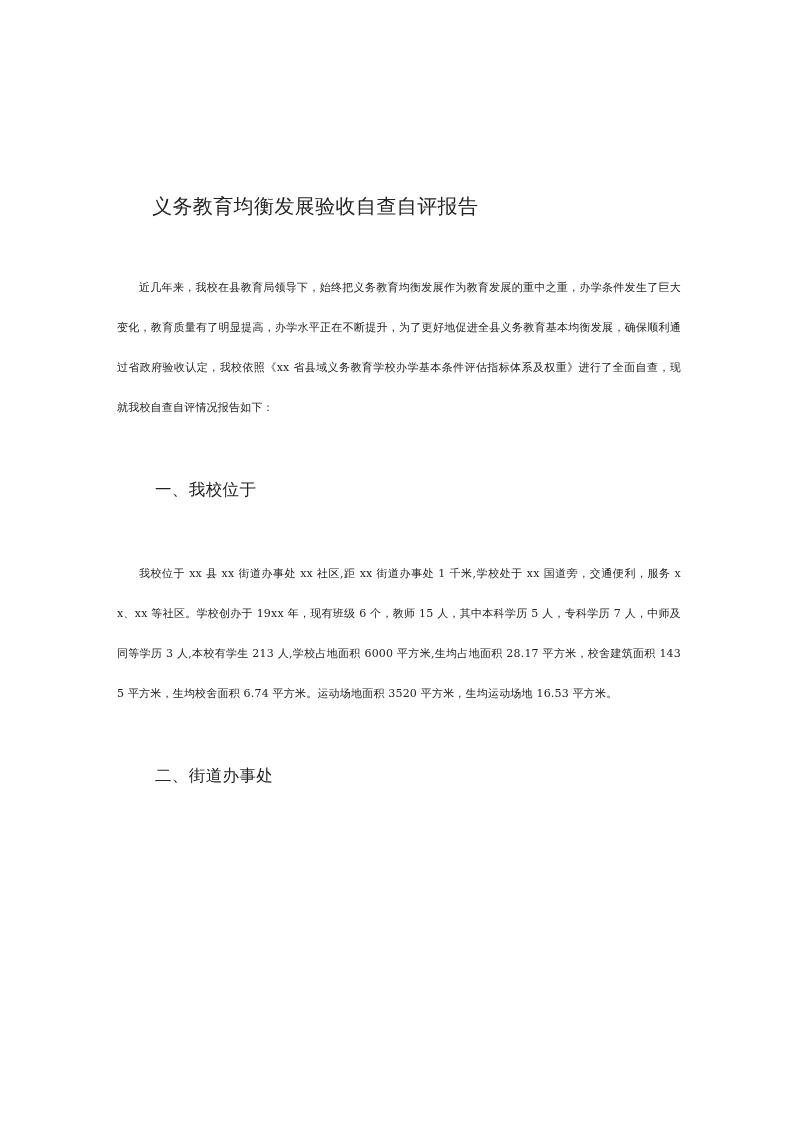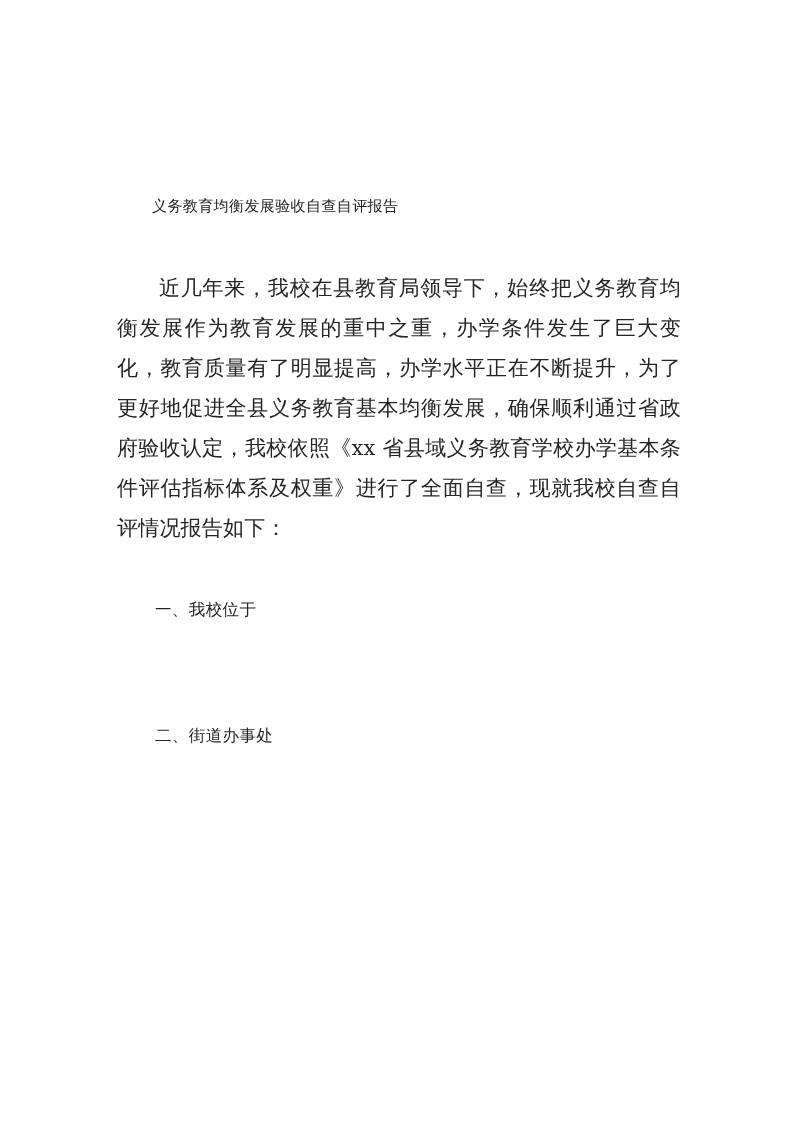--- a/index.html
+++ b/index.html
@@ -31,41 +31,41 @@
     position: absolute;
     left: 117px;
     top: 0;
     width: 564px;
   }
 
   
   .doc-title {
     margin: 0;
     padding: 0;
-    font-size: 15px;
+    font-size: 20px;
     font-weight: normal;
     line-height: 40px;
     letter-spacing: 0.4px;
     color: #242424;
     text-indent: 35px;          
     white-space: nowrap;
   }
 
   
   .spacer-title-top   { height: 186px; }
   .spacer-after-title { height: 42px;  }
   .spacer-before-h1   { height: 42px;  }
   .spacer-after-h1    { height: 44px;  }
   .spacer-before-h2   { height: 42px;  }
 
   
   .para {
     margin: 0;
     padding: 0;
-    font-size: 21px;
+    font-size: 11px;
     line-height: 40px;
     color: #242424;
     text-align: justify;
     text-justify: inter-ideograph;
     text-indent: 2em;
     letter-spacing: 0.2px;
     word-break: break-all;
   }
 
   
@@ -95,20 +95,21 @@
     <div class="spacer-after-title"></div>
 
     <p class="para">近几年来，我校在县教育局领导下，始终把义务教育均衡发展作为教育发展的重中之重，办学条件发生了巨大变化，教育质量有了明显提高，办学水平正在不断提升，为了更好地促进全县义务教育基本均衡发展，确保顺利通过省政府验收认定，我校依照《xx 省县域义务教育学校办学基本条件评估指标体系及权重》进行了全面自查，现就我校自查自评情况报告如下：</p>
 
     <div class="spacer-before-h1"></div>
 
     <h2 class="section-heading">一、我校位于</h2>
 
     <div class="spacer-after-h1"></div>
 
+    <p class="para">我校位于 xx 县 xx 街道办事处 xx 社区,距 xx 街道办事处 1 千米,学校处于 xx 国道旁，交通便利，服务 xx、xx 等社区。学校创办于 19xx 年，现有班级 6 个，教师 15 人，其中本科学历 5 人，专科学历 7 人，中师及同等学历 3 人,本校有学生 213 人,学校占地面积 6000 平方米,生均占地面积 28.17 平方米，校舍建筑面积 1435 平方米，生均校舍面积 6.74 平方米。运动场地面积 3520 平方米，生均运动场地 16.53 平方米。</p>
 
     <div class="spacer-before-h2"></div>
 
     <h2 class="section-heading">二、街道办事处</h2>
 
   </div>
 
 </div>
 
 </body></html>

